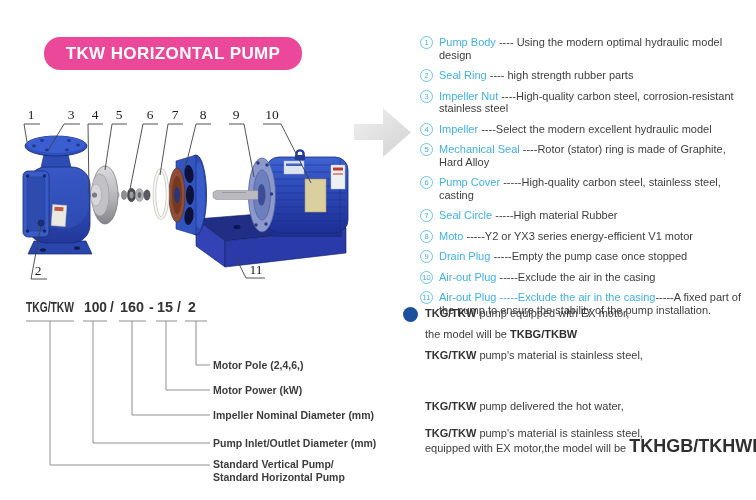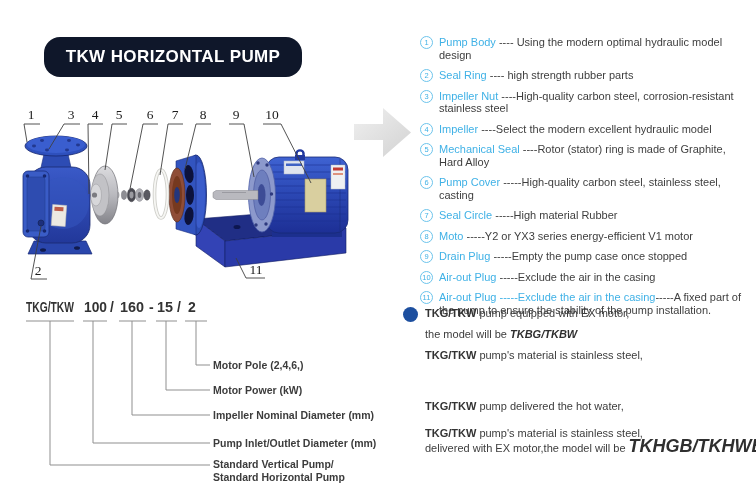--- a/index.html
+++ b/index.html
@@ -1,40 +1,40 @@
 <!DOCTYPE html>
 <html><head>
 <meta charset="utf-8">
 <style>
   html,body{margin:0;padding:0;background:#ffffff;}
   .page{position:relative;width:756px;height:500px;background:#ffffff;overflow:hidden;
         font-family:"Liberation Sans",sans-serif;}
   
-  .banner{position:absolute;left:44px;top:37px;width:258px;height:40px;background:#0f172a;
+  .banner{position:absolute;left:44px;top:37px;width:258px;height:33px;background:#ec4899;
           border-radius:16px;display:flex;align-items:center;justify-content:center;}
   .banner-text{color:#ffffff;font-weight:bold;font-size:17px;letter-spacing:.4px;}
   
   .parts-list{position:absolute;left:420px;top:36px;width:332px;}
   .part-item{position:relative;padding-left:19px;margin-bottom:8px;font-size:11px;
              line-height:12.5px;color:#3e3e3e;}
   .badge{position:absolute;left:0;top:0;width:11px;height:11px;border:1px solid #6cc4ec;
          border-radius:50%;color:#3fb1e6;font-size:7.5px;line-height:11px;text-align:center;
          box-sizing:content-box;}
   .pname{color:#3fb1e6;}
   .pdesc{color:#3e3e3e;}
   
   .diagram-svg{position:absolute;left:0;top:95px;}
   .model-svg{position:absolute;left:0;top:295px;}
   
   .notes-bullet{position:absolute;left:403px;top:307px;width:15px;height:15px;border-radius:50%;
                 background:#1d4f9f;}
   .note-line{position:absolute;left:425px;font-size:11px;line-height:13px;color:#3c3c3c;
              white-space:nowrap;}
   .nb{font-weight:bold;color:#333333;}
-  .nm{font-weight:bold;color:#2f2f2f;font-style:italic;}
+  .nm{font-weight:bold;color:#2f2f2f;}
   .nm-lg{font-size:18px;}
   text{font-family:"Liberation Sans",sans-serif;}
   .callout-num{font-family:"Liberation Serif",serif;font-size:13.5px;fill:#1b1b1b;}
   .leader{stroke:#3f3f3f;stroke-width:0.9;fill:none;}
   .mc-seg{font-weight:bold;font-size:14px;fill:#333333;}
   .mc-label{font-weight:bold;font-size:10.5px;fill:#3c3c3c;}
   .mc-line{stroke:#8f8f8f;stroke-width:1;fill:none;}
 </style>
 </head>
 <body>
@@ -286,16 +286,16 @@
   <div class="note-line" style="top:349px">
     <span class="nb">TKG/TKW</span><span> pump's material is stainless steel,</span>
   </div>
   <div class="note-line" style="top:400px">
     <span class="nb">TKG/TKW</span><span> pump delivered the hot water,</span>
   </div>
   <div class="note-line" style="top:427px">
     <span class="nb">TKG/TKW</span><span> pump's material is stainless steel,</span>
   </div>
   <div class="note-line" style="top:440px">
-    <span>delivered with EX motor,the model will be </span><span class="nm nm-lg">TKHGB/TKHWB</span>
+    <span>equipped with EX motor,the model will be </span><span class="nm nm-lg">TKHGB/TKHWB</span>
   </div>
 
 </div>
 
 </body></html>

